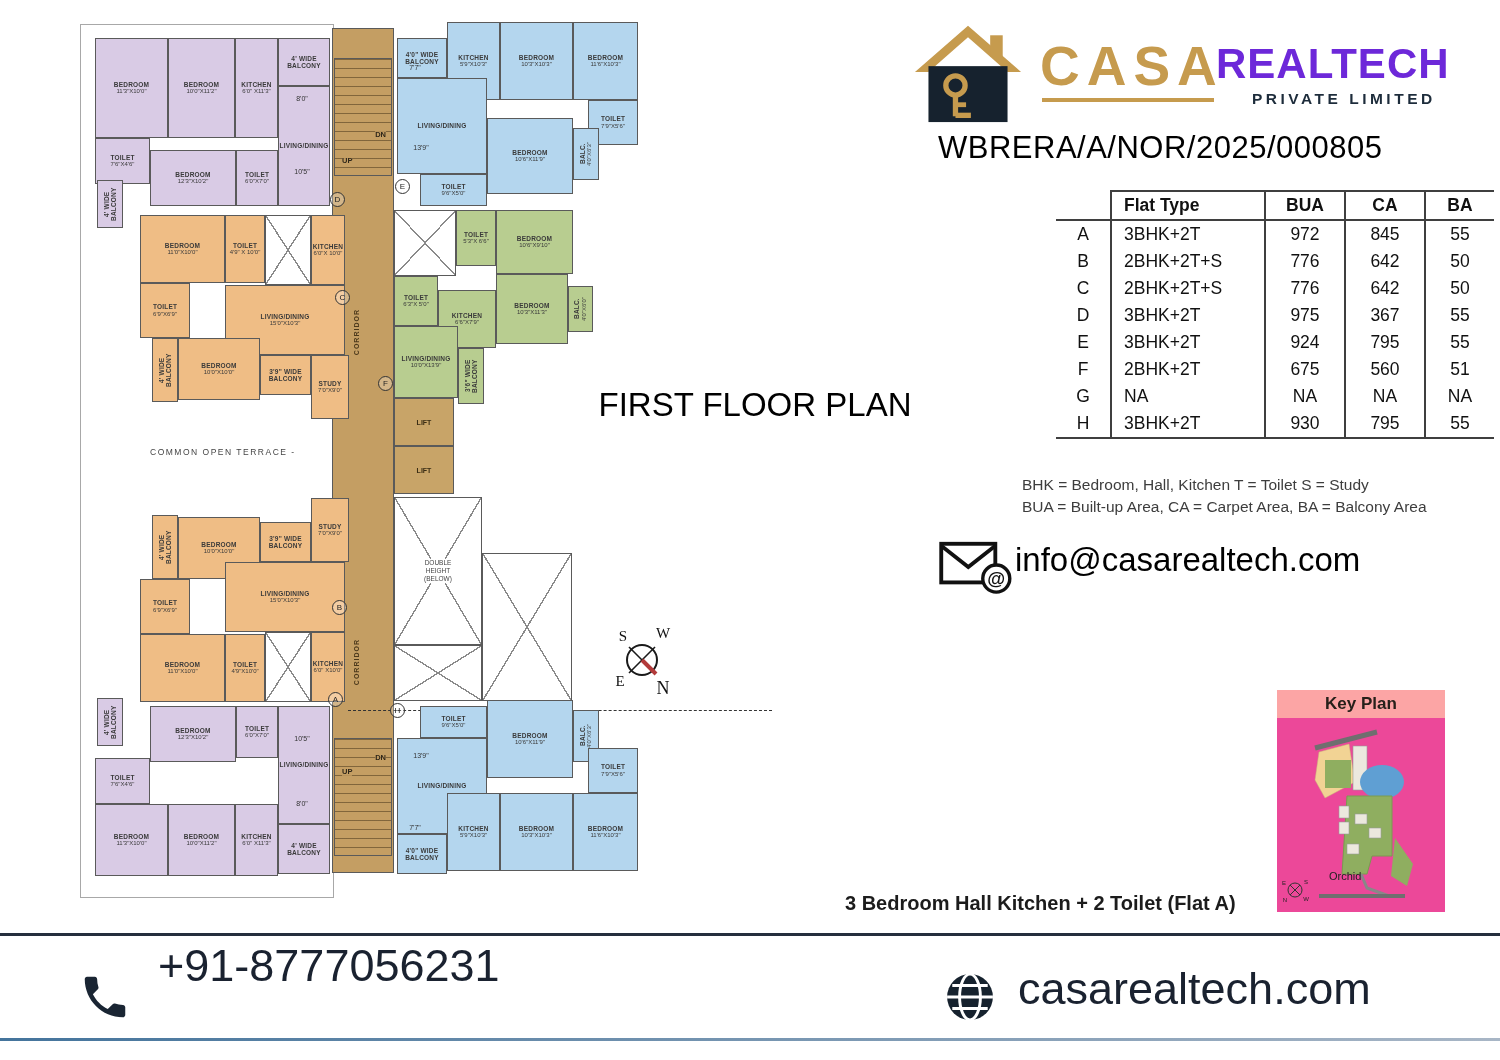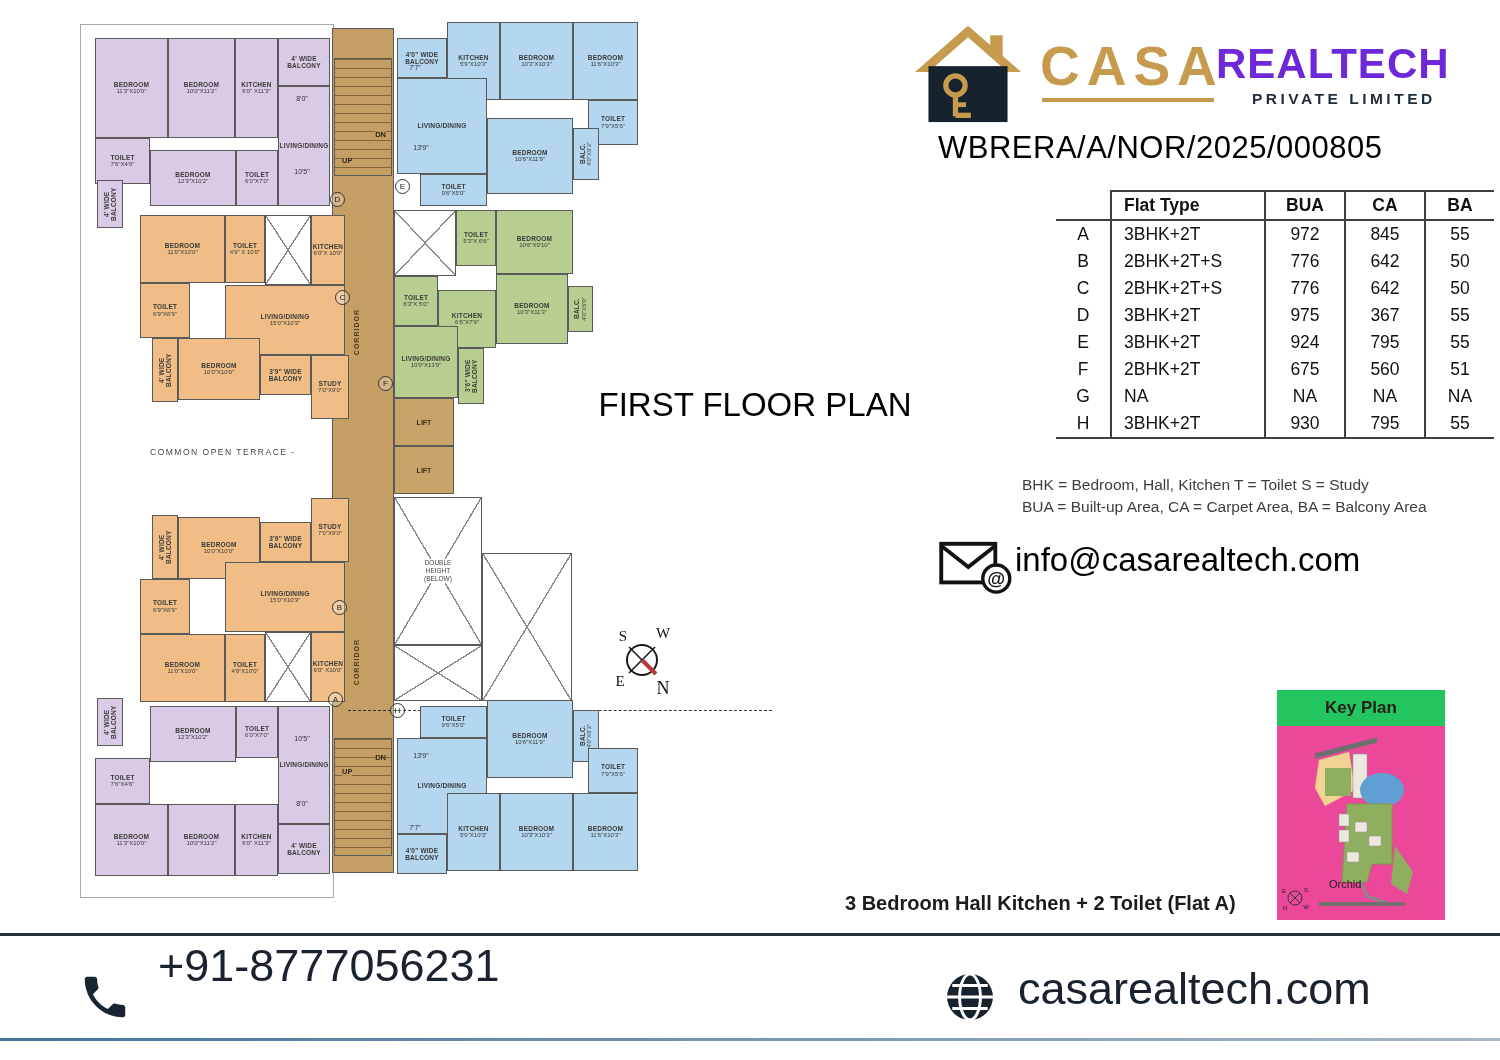--- a/index.html
+++ b/index.html
@@ -61,21 +61,21 @@
   .area-table th.c-type,.area-table th.c-bua,.area-table th.c-ca,.area-table th.c-ba{border-top:2px solid #3f3f3f}
   .area-table td.c-type,.area-table td.c-bua,.area-table td.c-ca,.area-table td.c-ba,
   .area-table th.c-type,.area-table th.c-bua,.area-table th.c-ca,.area-table th.c-ba{border-left:2px solid #3f3f3f}
   .area-table thead th{border-bottom:2px solid #3f3f3f}
   .area-table tbody tr:last-child td{border-bottom:2px solid #3f3f3f}
 
   .legend{position:absolute;left:1022px;top:474px;font-size:15.5px;color:#3d3d3d;line-height:1.45}
   .email-text{position:absolute;left:1015px;top:541px;font-size:33px;color:#000}
 
   .keyplan{position:absolute;left:1277px;top:690px;width:168px;height:222px}
-  .keyplan-head{height:36px;background:#22c55e;display:flex;align-items:center;justify-content:center;
+  .keyplan-head{height:28px;background:#fca5a5;display:flex;align-items:center;justify-content:center;
         font-size:17px;font-weight:700;color:#27201a}
   .keyplan-body{height:194px;background:#ec4899;position:relative}
   .keyplan-orchid{position:absolute;left:52px;top:152px;font-size:11px;color:#222}
 
   
   .footer-sep{position:absolute;left:0;top:933px;width:1500px;height:3px;background:#252f3d}
   .footer-phone-text{position:absolute;left:158px;top:940px;font-size:45px;color:#1a2230}
   .footer-site-text{position:absolute;left:1018px;top:963px;font-size:45px;color:#1a2230}
   .footer-line{position:absolute;left:0;top:1038px;width:1500px;height:2.5px;
         background:linear-gradient(90deg,#44749c,#a8b6c6)}

